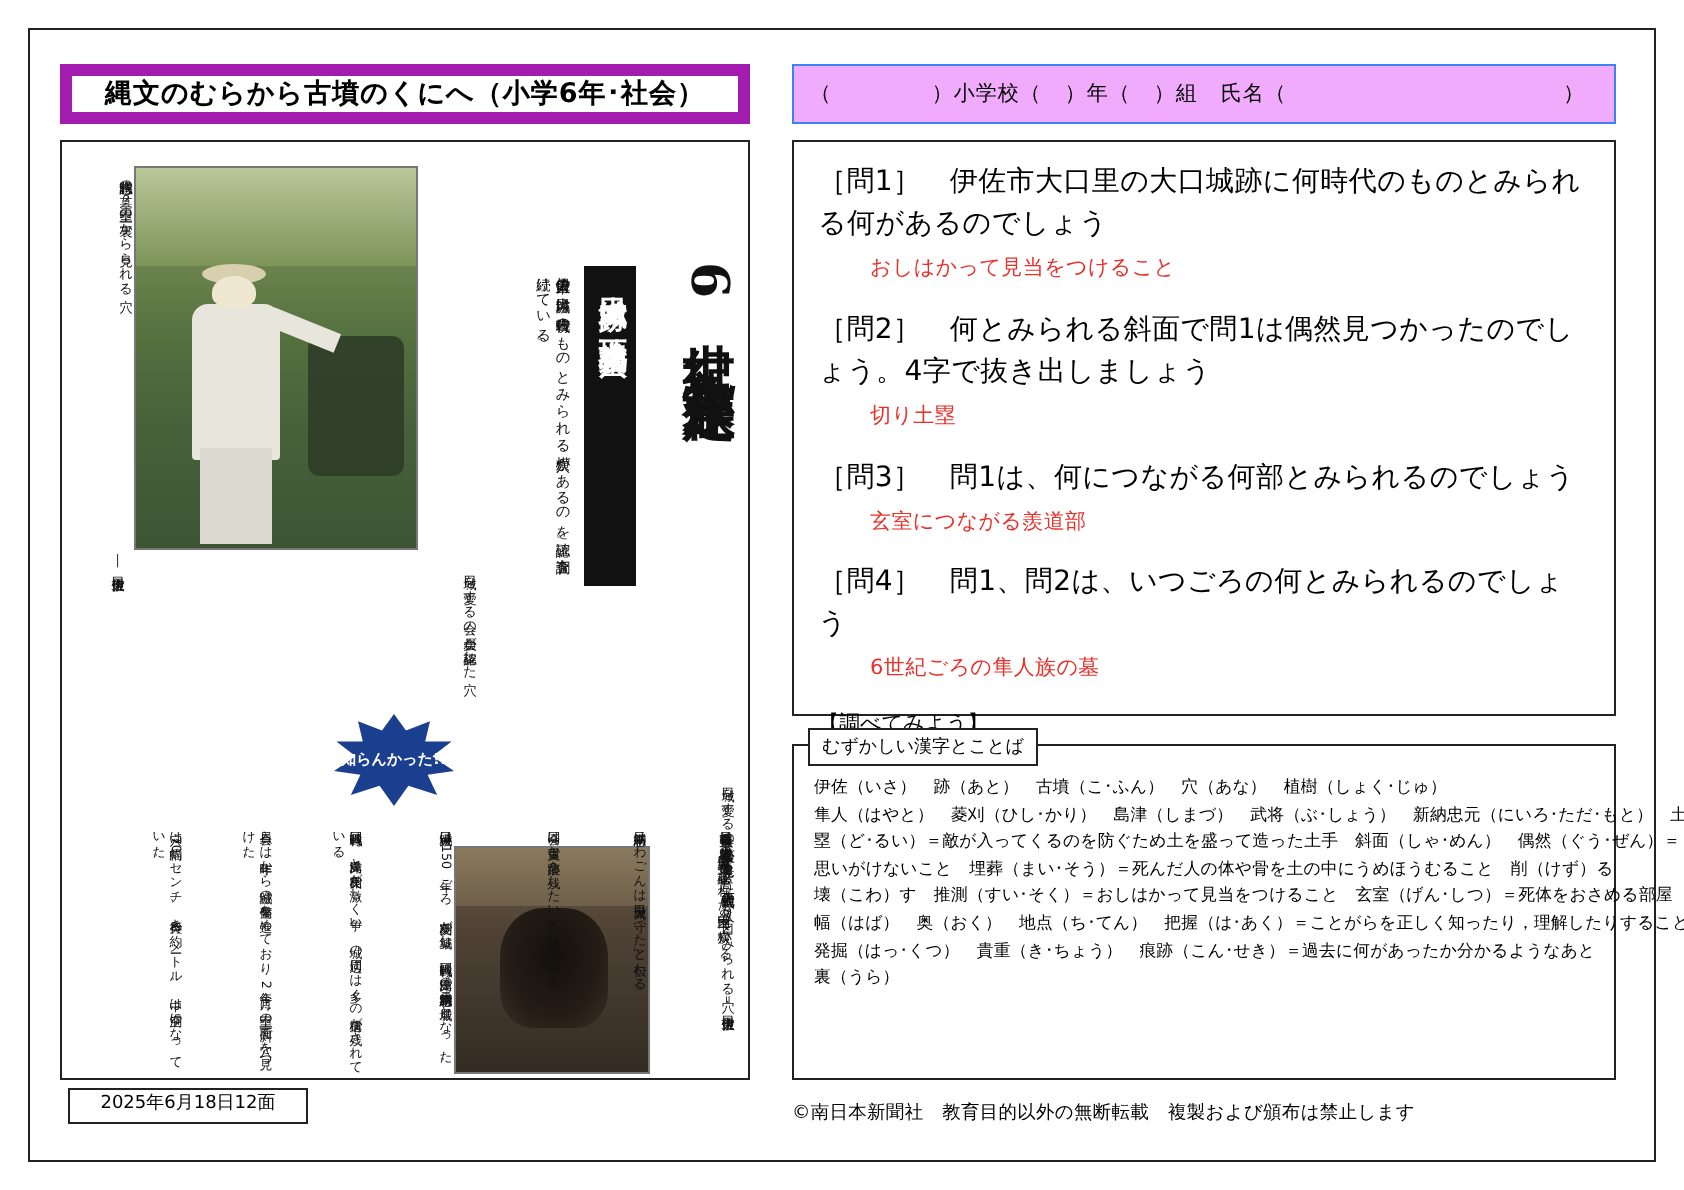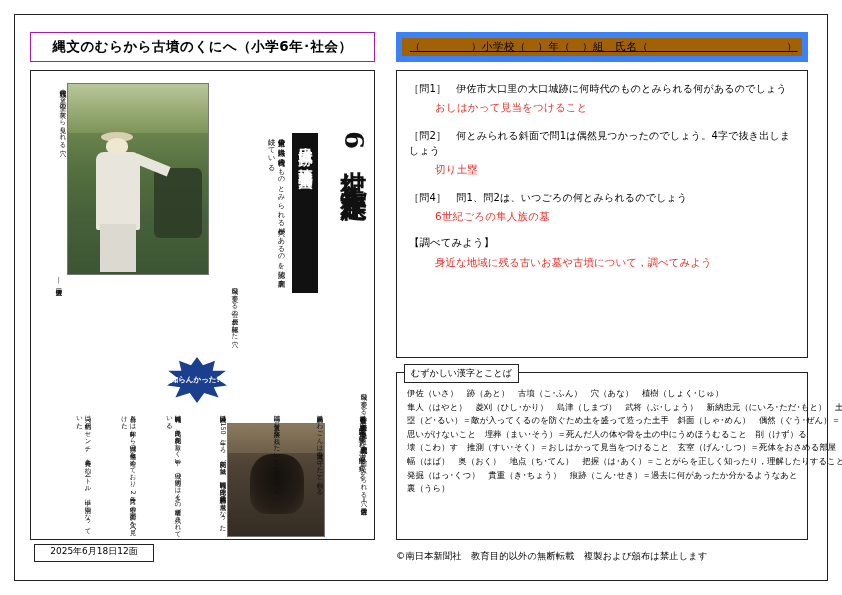--- a/index.html
+++ b/index.html
@@ -30,45 +30,44 @@
     box-sizing: border-box;
   }
 
   
   .title-box {
     position: absolute;
     left: 30px;
     top: 32px;
     width: 345px;
     height: 30px;
-    border: 1px solid #a21caf;
+    border: 6px solid #a21caf;
     box-sizing: border-box;
     display: flex;
     align-items: center;
     justify-content: center;
     background: #fff;
   }
   .title-box .title-text {
     font-size: 13.5px;
     font-weight: bold;
     letter-spacing: 0.5px;
     color: #000;
   }
   .namebox {
     position: absolute;
     left: 396px;
     top: 32px;
     width: 412px;
     height: 30px;
-    border: 6px solid #3b82f6;
+    border: 1px solid #3b82f6;
     box-sizing: border-box;
     display: flex;
     align-items: center;
-    background: #a16207;
-    text-decoration: underline;
+    background: #f0abfc;
   }
   .namebox .name-text {
     font-size: 10.5px;
     color: #000;
     padding-left: 8px;
     letter-spacing: 0.5px;
     white-space: pre;
   }
 
   
@@ -335,21 +334,21 @@
     top: 70px;
     width: 412px;
     height: 288px;
     border: 1px solid #222;
     box-sizing: border-box;
     background: #fff;
     padding: 10px 12px;
   }
   .q-item { margin-bottom: 12px; }
   .q-text {
-    font-size: 10px;
+    font-size: 14px;
     color: #000;
     line-height: 1.5;
     letter-spacing: 0.2px;
   }
   .q-ans {
     font-size: 10.5px;
     color: #e8302a;
     line-height: 1.5;
     letter-spacing: 0.2px;
     margin-top: 4px;
@@ -518,20 +517,24 @@
   <div class="qpanel">
     <div class="q-item">
       <div class="q-text">［問1］　伊佐市大口里の大口城跡に何時代のものとみられる何があるのでしょう</div>
       <div class="q-ans">おしはかって見当をつけること</div>
     </div>
     <div class="q-item">
       <div class="q-text">［問2］　何とみられる斜面で問1は偶然見つかったのでしょう。4字で抜き出しましょう</div>
       <div class="q-ans">切り土塁</div>
     </div>
     <div class="q-item">
+      <div class="q-text">［問3］　問1は、何につながる何部とみられるのでしょう</div>
+      <div class="q-ans">玄室につながる羨道部</div>
+    </div>
+    <div class="q-item">
       <div class="q-text">［問4］　問1、問2は、いつごろの何とみられるのでしょう</div>
       <div class="q-ans">6世紀ごろの隼人族の墓</div>
     </div>
     <div class="q-explore-head">【調べてみよう】</div>
     <div class="q-explore-ans">身近な地域に残る古いお墓や古墳について，調べてみよう</div>
   </div>
 
   <div class="glossary">
     <div class="gloss-line">伊佐（いさ）　跡（あと）　古墳（こ･ふん）　穴（あな）　植樹（しょく･じゅ）</div>
     <div class="gloss-line">隼人（はやと）　菱刈（ひし･かり）　島津（しまづ）　武将（ぶ･しょう）　新納忠元（にいろ･ただ･もと）　土</div>

